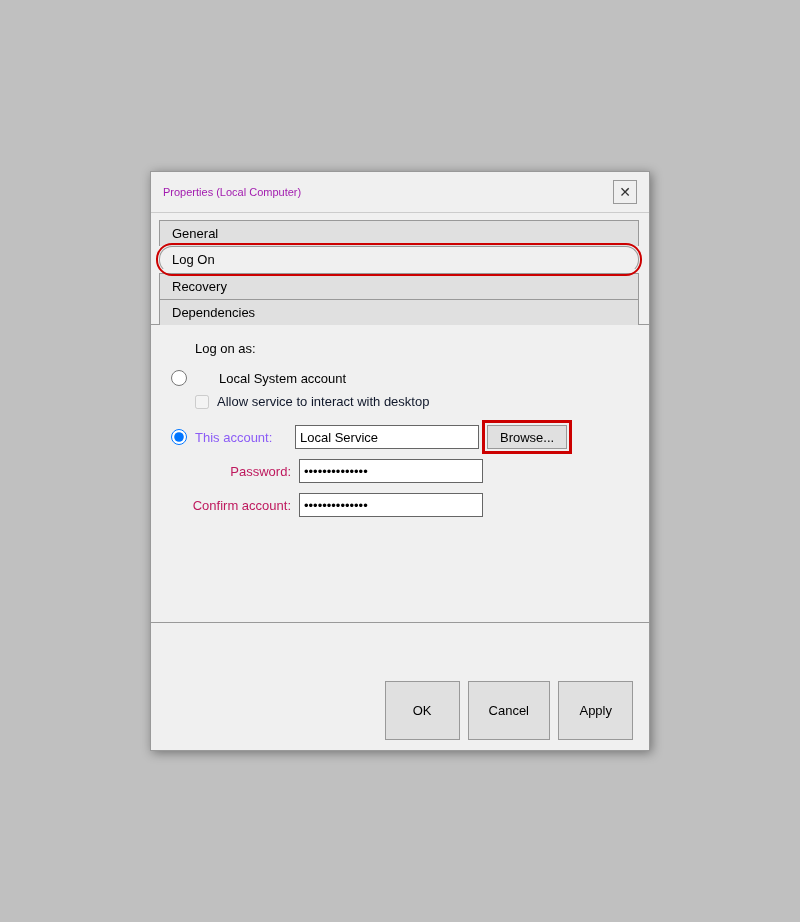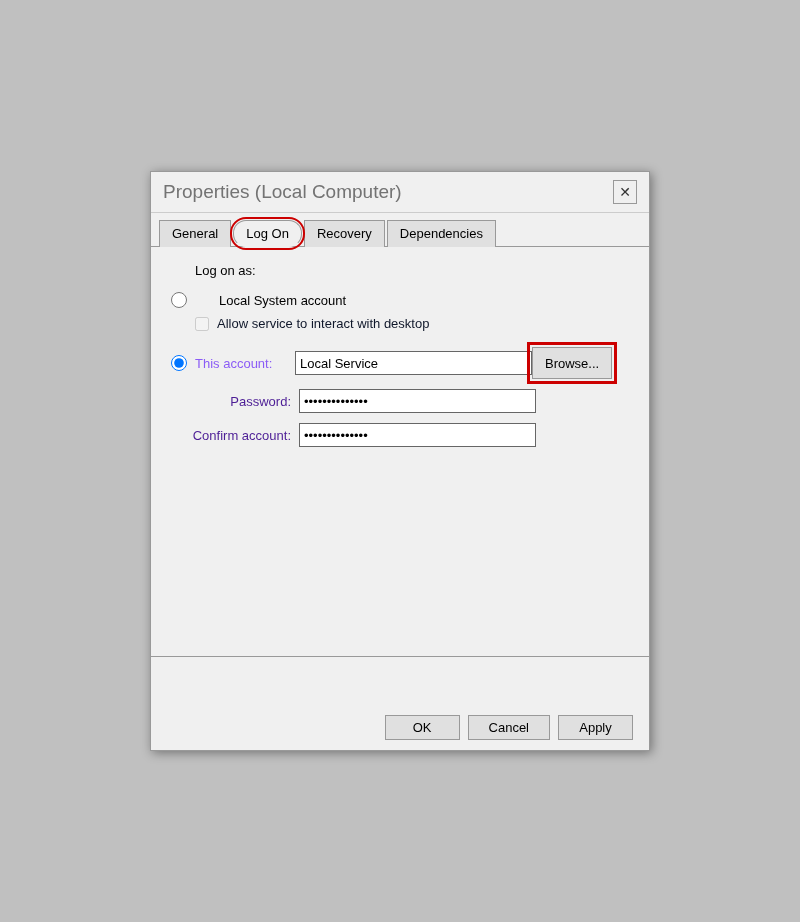--- a/index.html
+++ b/index.html
@@ -32,22 +32,22 @@
     .title-bar {
       background: #f0f0f0;
       border-bottom: 1px solid #ccc;
       padding: 8px 12px;
       display: flex;
       align-items: center;
       justify-content: space-between;
     }
 
     .title-text {
-      font-size: 19px;
-      color: #737373;
+      font-size: 11px;
+      color: #a21caf;
       font-weight: normal;
     }
 
     .close-btn {
       width: 24px;
       height: 24px;
       background: #f0f0f0;
       border: 1px solid #999;
       cursor: pointer;
       display: flex;
@@ -55,20 +55,21 @@
       justify-content: center;
       font-size: 14px;
       color: #333;
     }
 
     .tabs {
       display: flex;
       background: #f0f0f0;
       border-bottom: 1px solid #999;
       padding: 6px 8px 0 8px;
+      flex-direction: column;
     }
 
     .tab {
       padding: 5px 12px;
       border: 1px solid #999;
       border-bottom: none;
       background: #e0e0e0;
       cursor: pointer;
       margin-right: 2px;
       font-size: 13px;
@@ -139,43 +140,43 @@
     }
 
     .form-row {
       display: flex;
       align-items: center;
       margin-bottom: 10px;
     }
 
     .form-row-label {
       font-size: 13px;
-      color: #4c1d95;
+      color: #be185d;
       min-width: 120px;
       text-align: right;
       margin-right: 8px;
     }
 
     .form-row-input {
-      width: 237px;
+      width: 184px;
       height: 24px;
       border: 1px solid #666;
       background: white;
       font-size: 13px;
       padding: 2px 4px;
     }
 
     .browse-btn {
-      margin-left: 0;
+      margin-left: 8px;
       padding: 3px 12px;
       background: #e0e0e0;
       border: 1px solid #999;
       cursor: pointer;
       font-size: 13px;
-      height: 32px;
+      height: 24px;
       outline: 3px solid #cc0000;
       outline-offset: 2px;
     }
 
     .radio-account-row {
       display: flex;
       align-items: center;
       margin-bottom: 10px;
     }
 
@@ -194,31 +195,32 @@
     .bottom-bar {
       border-top: 1px solid #999;
       padding: 10px 16px;
       display: flex;
       justify-content: flex-end;
       gap: 8px;
       background: #f0f0f0;
     }
 
     .bottom-btn {
-      padding: 4px 20px;
+      padding: 21px 20px;
       background: #e0e0e0;
       border: 1px solid #999;
       cursor: pointer;
       font-size: 13px;
       min-width: 75px;
       margin-top: 48px;
     }
 
     .bottom-btn.apply {
       background: #e0e0e0;
+      text-align: right;
     }
   </style>
 </head>
 <body>
 
 <div class="dialog">
 
   <div class="title-bar">
     <span class="title-text">Properties (Local Computer)</span>
     <button class="close-btn">✕</button>

